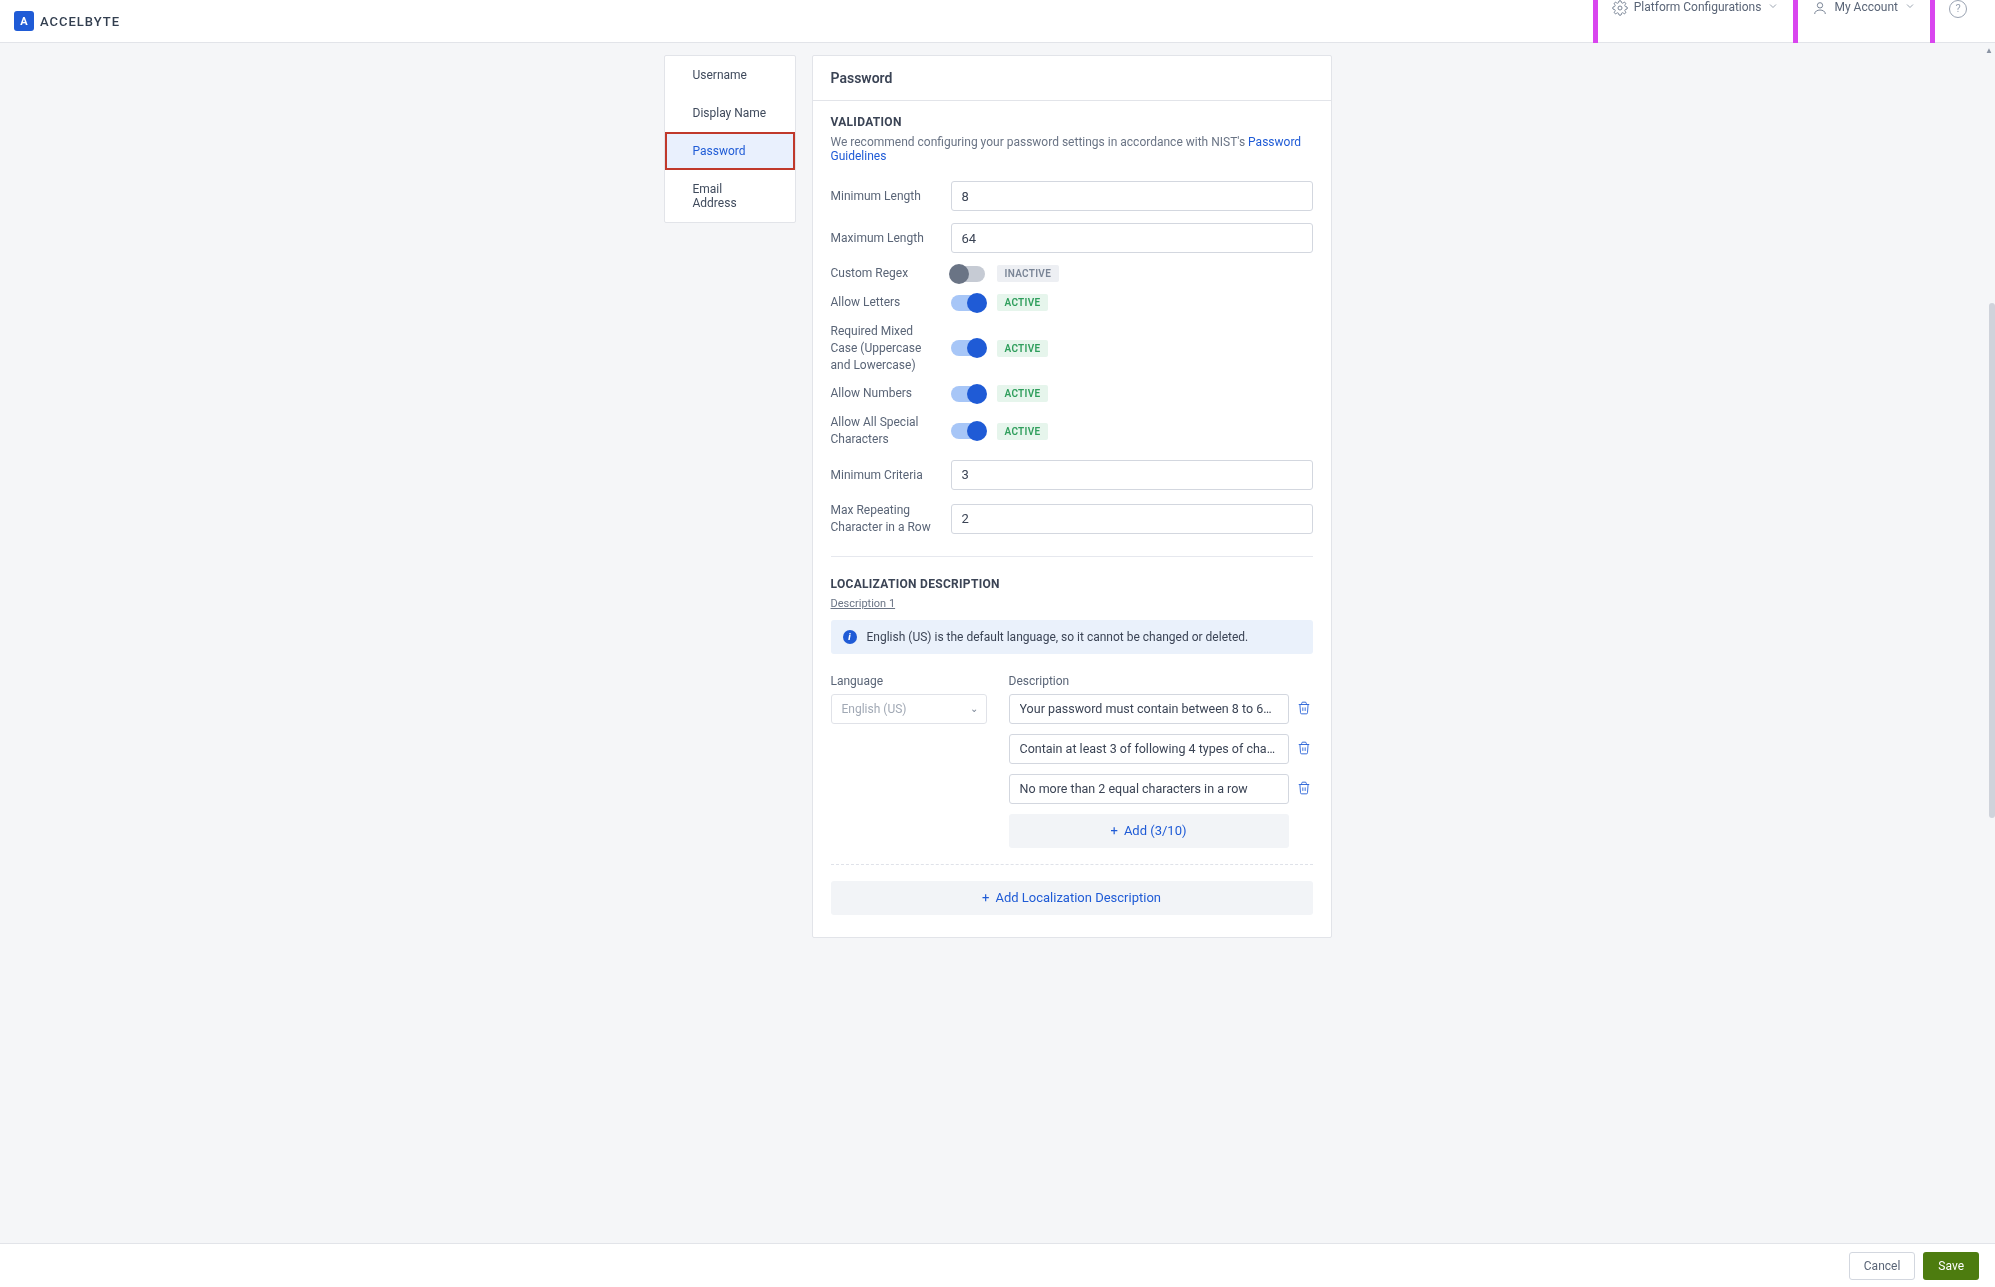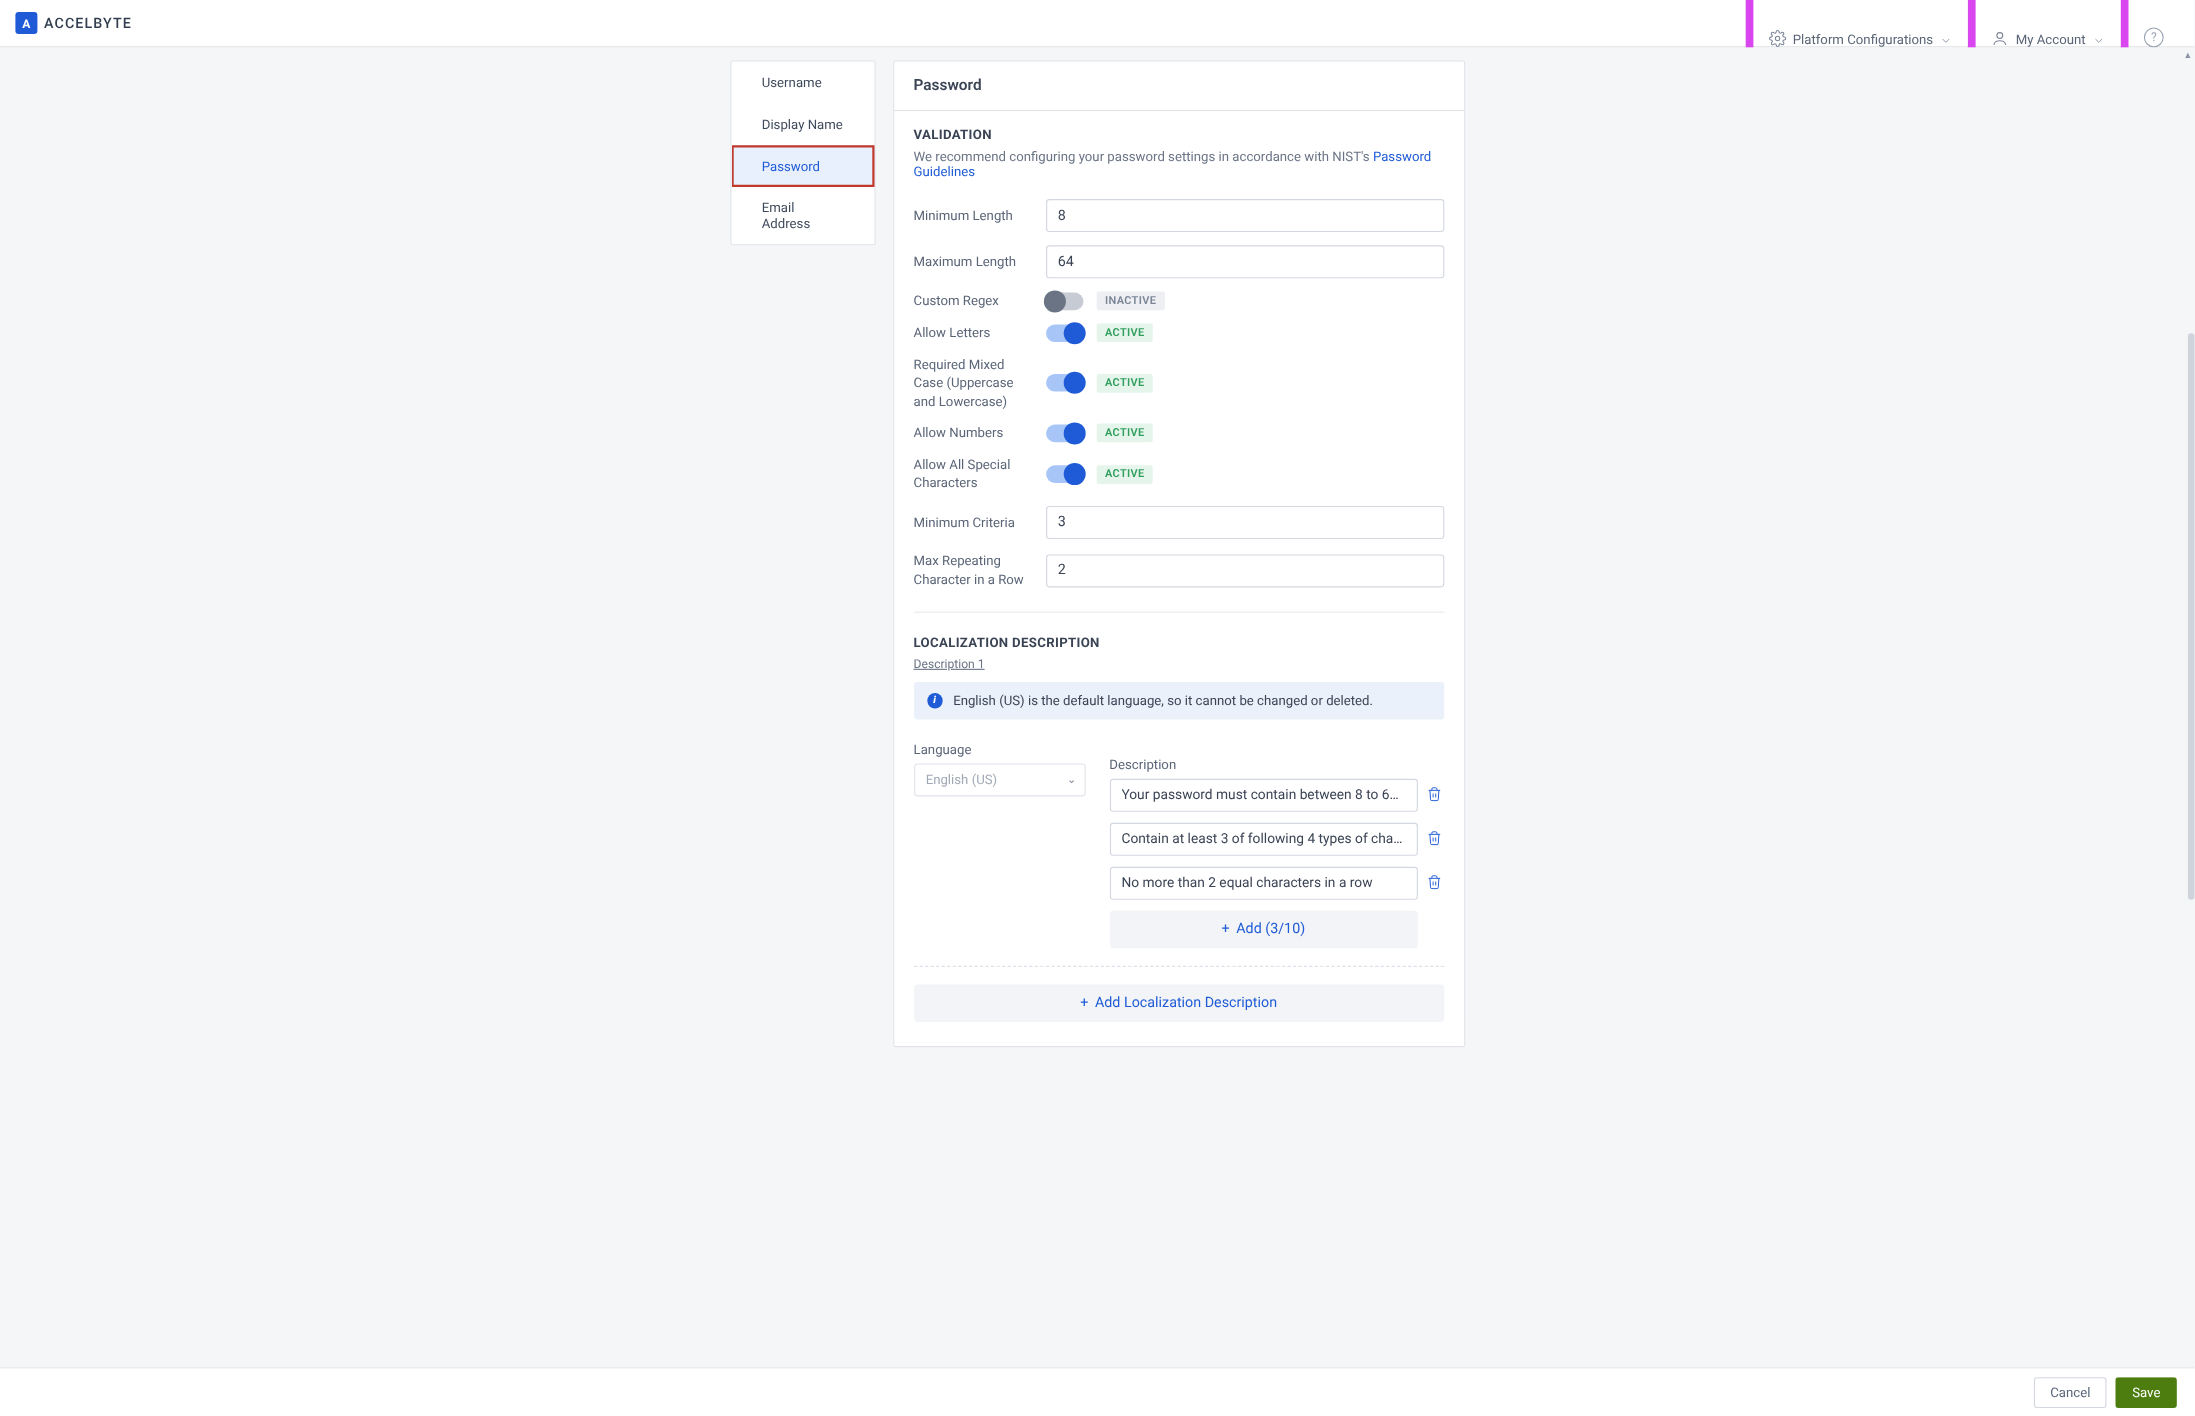--- a/index.html
+++ b/index.html
@@ -2,21 +2,21 @@
 <html><head>
 <meta charset="utf-8">
 <style>
 * { box-sizing: border-box; margin: 0; padding: 0; font-family: -apple-system, BlinkMacSystemFont, "Segoe UI", Roboto, "Helvetica Neue", Arial, sans-serif; }
 body { background: #f5f6f8; color: #1a202c; font-size: 13px; }
 .topbar { height: 43px; background: #fff; border-bottom: 1px solid #e2e4e9; display: flex; align-items: center; justify-content: space-between; padding: 0 14px; }
 .logo-wrap { display: flex; align-items: center; gap: 6px; }
 .logo-mark { width: 20px; height: 20px; background: #1f5bd6; border-radius: 3px; display: flex; align-items: center; justify-content: center; color: #fff; font-size: 11px; font-weight: 700; }
 .logo-text { font-weight: 500; letter-spacing: 1px; font-size: 13px; color: #333f50; }
 .top-right { display: flex; align-items: stretch; height: 43px; }
-.top-right-item { display: flex; align-items: flex-end; gap: 6px; padding: 0 14px; border-left: 7px solid #d946ef; color: #5a6577; font-size: 12px; cursor: pointer; }
+.top-right-item { display: flex; align-items: flex-start; gap: 6px; padding: 0 14px; border-left: 5px solid #d946ef; color: #5a6577; font-size: 12px; cursor: pointer; }
 .top-right-item svg { width: 16px; height: 16px; stroke: #7a8596; fill: none; stroke-width: 1.5; }
 .help-circle { width: 18px; height: 18px; border: 1.5px solid #9aa3b2; border-radius: 50%; display: flex; align-items: center; justify-content: center; color: #9aa3b2; font-size: 11px; margin: 0 8px; }
 .page { display: flex; justify-content: center; padding: 12px 0 80px; gap: 16px; }
 .sidemenu { width: 132px; background: #fff; border: 1px solid #e2e4e9; border-radius: 2px; align-self: flex-start; }
 .sidemenu-item { padding: 12px 28px; font-size: 12px; color: #3f4a5c; cursor: pointer; }
 .sidemenu-item.active { color: #1f5bd6; background: #e9f0fd; }
 .sidemenu-item.highlighted { box-shadow: inset 0 0 0 2px #c0392b; }
 .main-panel { width: 520px; background: #fff; border: 1px solid #e2e4e9; border-radius: 2px; }
 .panel-header { padding: 14px 18px; border-bottom: 1px solid #e2e4e9; font-size: 14px; font-weight: 600; color: #3b4455; }
 .panel-body { padding: 14px 18px 22px; }
@@ -35,21 +35,21 @@
 .badge.inactive { background: #edeff3; color: #7a8596; }
 .badge.active { background: #e6f5ec; color: #2f9e5c; }
 .hint { font-size: 11px; color: #8a93a3; margin: -6px 0 14px 120px; line-height: 1.4; }
 .hr-dashed { border: none; border-top: 1px solid #e6e8ee; margin: 20px 0; }
 .hr-dotted { border: none; border-top: 1px dashed #dfe2e9; margin: 16px 0; }
 .desc-tag { font-size: 11px; color: #6a7485; margin-bottom: 10px; text-decoration: underline; }
 .info-banner { background: #eaf1fb; border-radius: 3px; padding: 10px 12px; display: flex; align-items: center; gap: 10px; font-size: 12px; color: #3b4455; margin-bottom: 20px; }
 .info-icon { width: 14px; height: 14px; border-radius: 50%; background: #1f5bd6; color: #fff; display: flex; align-items: center; justify-content: center; font-size: 9px; font-weight: 900; font-style: italic; flex-shrink: 0; }
 .loc-row { display: flex; gap: 22px; }
 .loc-col-lang { width: 156px; }
-.loc-col-desc { flex: 1; margin-top: 14px; }
+.loc-col-desc { flex: 1; }
 .col-label { font-size: 12px; color: #5a6577; margin-bottom: 6px; }
 .select-wrap { position: relative; }
 .select-wrap select { width: 100%; height: 30px; border: 1px solid #d3d7df; border-radius: 3px; padding: 0 10px; font-size: 12px; color: #7a8596; appearance: none; background: #fff; }
 .select-wrap .chev { position: absolute; right: 8px; top: 9px; pointer-events: none; color: #7a8596; font-size: 10px; }
 .desc-item { display: flex; align-items: center; gap: 8px; margin-bottom: 10px; }
 .desc-item input { flex: 1; height: 30px; border: 1px solid #d3d7df; border-radius: 3px; padding: 0 10px; font-size: 12.5px; color: #3b4455; text-overflow: ellipsis; }
 .trash-btn { width: 16px; height: 16px; cursor: pointer; color: #1f5bd6; flex-shrink: 0; }
 .trash-btn svg { width: 14px; height: 14px; stroke: currentColor; fill: none; stroke-width: 1.5; }
 .add-btn { height: 34px; background: #f2f4f7; border-radius: 3px; display: flex; align-items: center; justify-content: center; gap: 6px; color: #1f5bd6; font-size: 13px; cursor: pointer; margin-top: 4px; }
 .add-loc-btn { height: 34px; background: #f2f4f7; border-radius: 3px; display: flex; align-items: center; justify-content: center; gap: 6px; color: #1f5bd6; font-size: 13px; cursor: pointer; }

